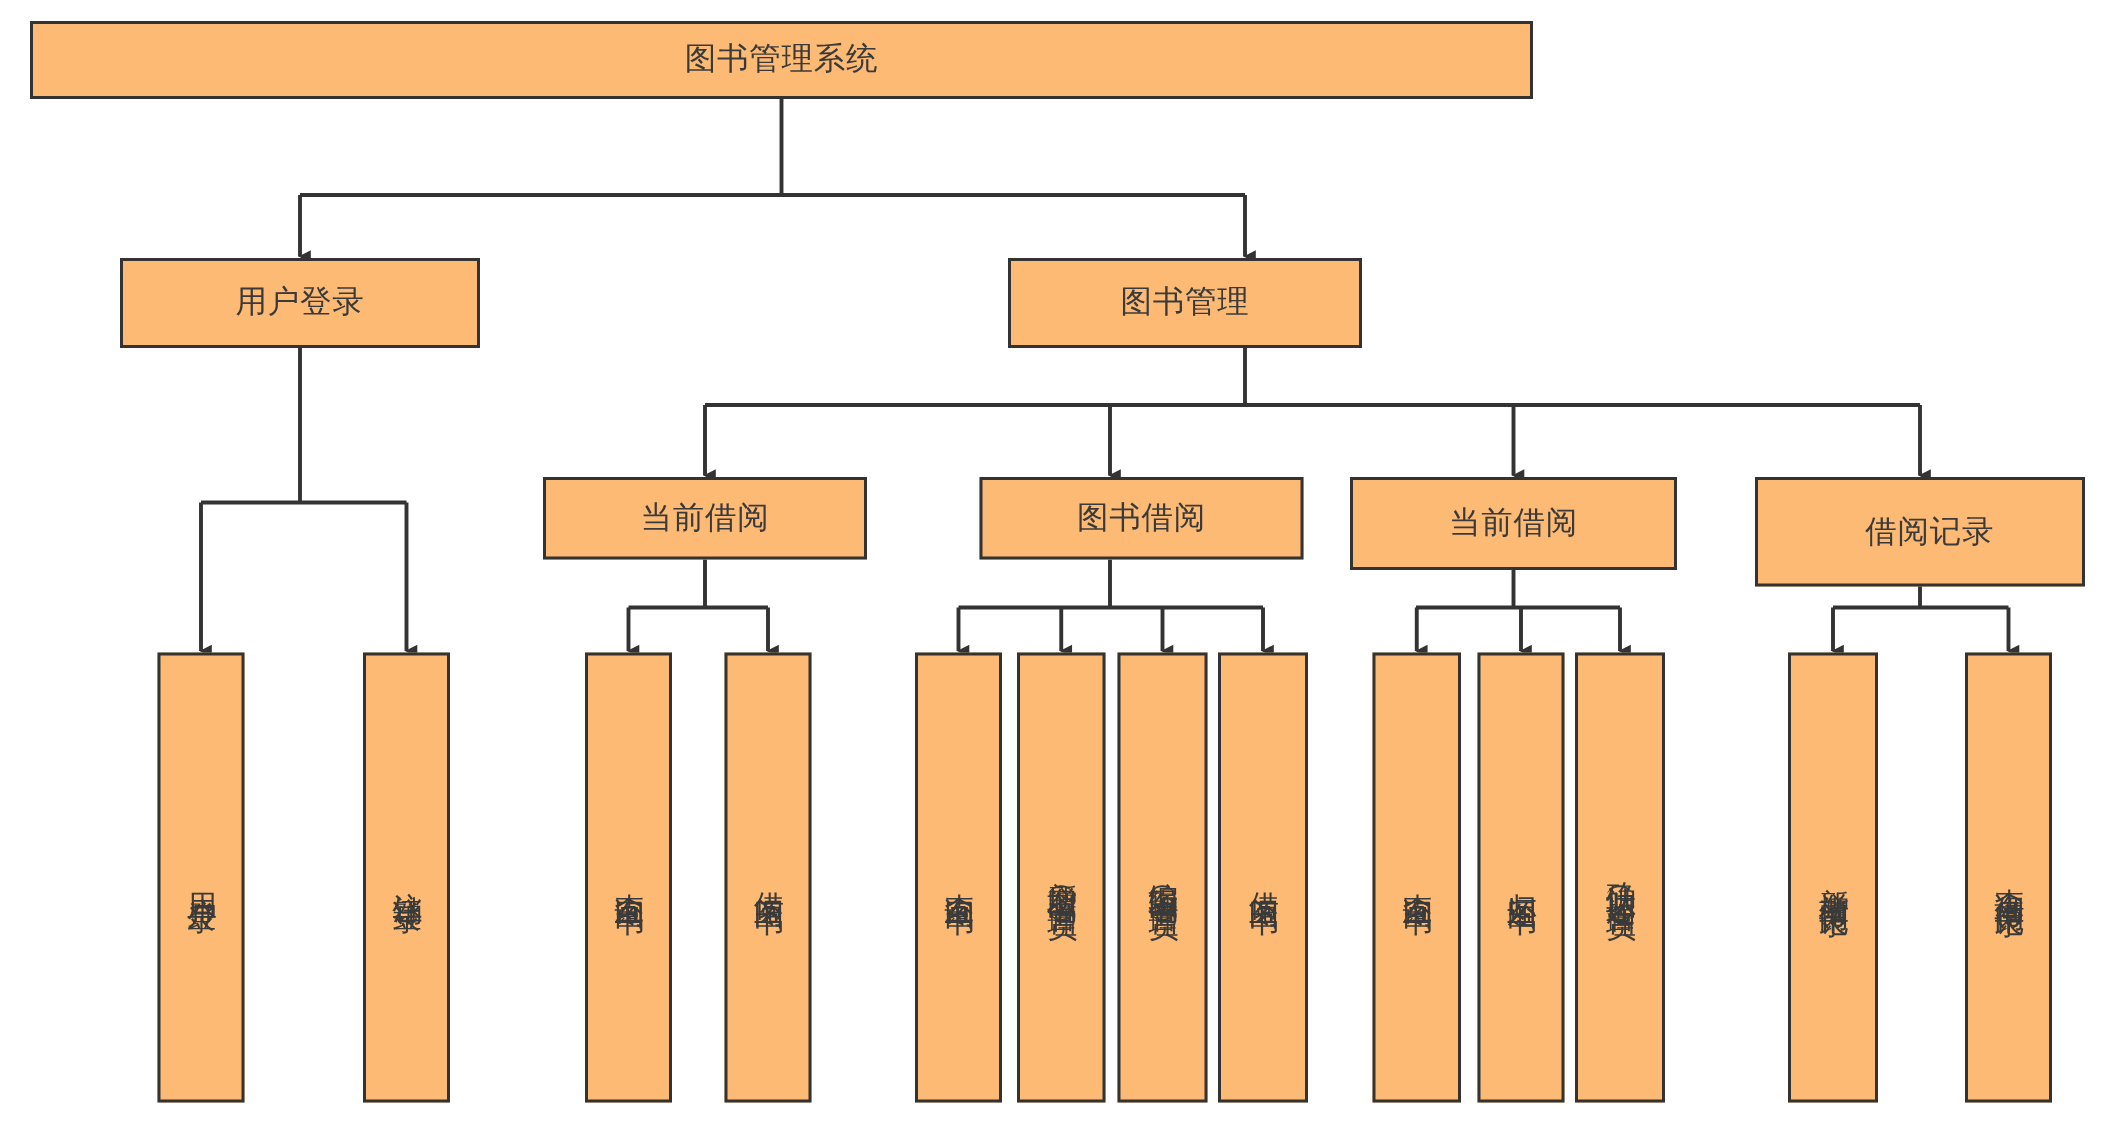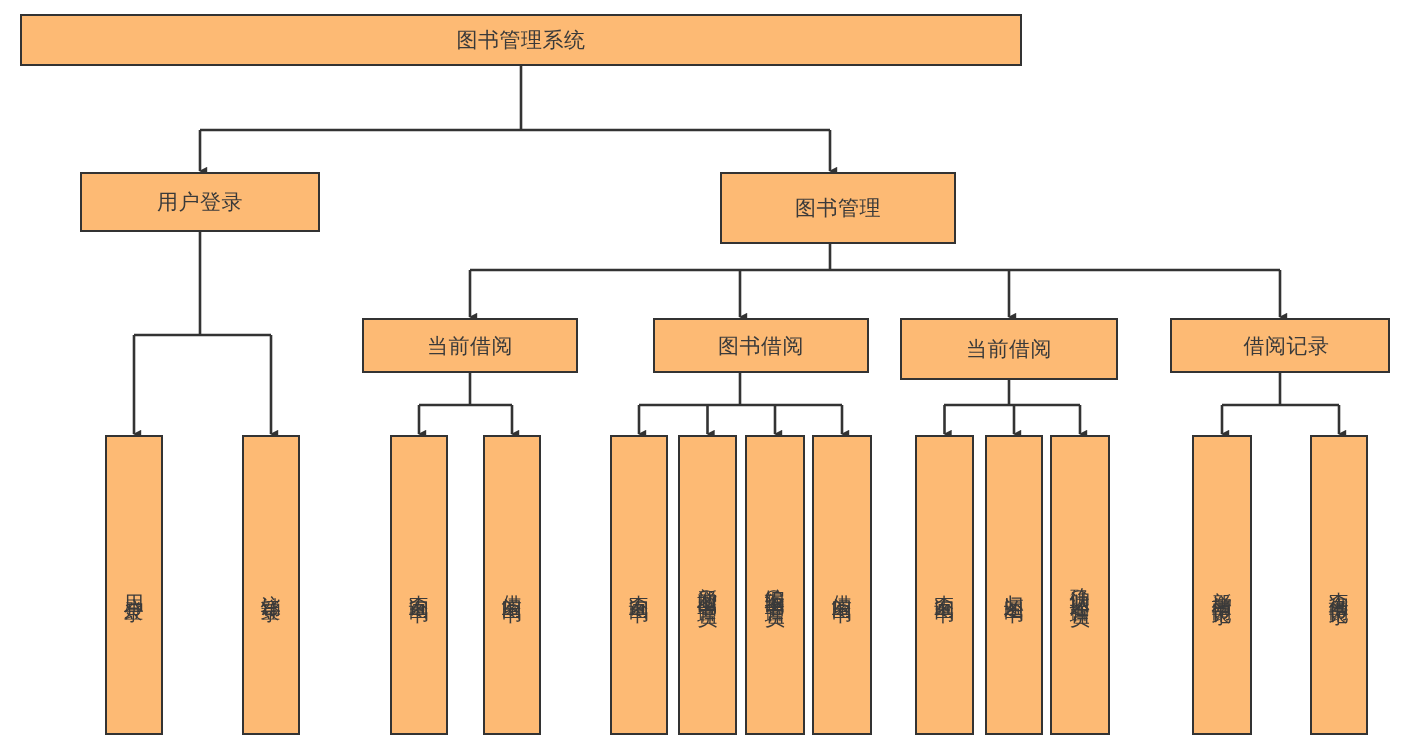--- a/index.html
+++ b/index.html
@@ -115,33 +115,33 @@
       </g>
   </svg>
 
   <div id="nodes-layer">
       <div class="node-box" style="left: 20px; top: 14px; width: 1002px; height: 52px;">
         <span class="node-label">图书管理系统</span>
       </div>
       <div class="node-box" style="left: 80px; top: 172px; width: 240px; height: 60px;">
         <span class="node-label">用户登录</span>
       </div>
-      <div class="node-box" style="left: 720px; top: 172px; width: 236px; height: 72px;">
+      <div class="node-box" style="left: 672px; top: 172px; width: 236px; height: 60px;">
         <span class="node-label">图书管理</span>
       </div>
       <div class="node-box" style="left: 362px; top: 318px; width: 216px; height: 55px;">
         <span class="node-label">当前借阅</span>
       </div>
       <div class="node-box" style="left: 632px; top: 318px; width: 216px; height: 55px; margin-left: 21px;">
         <span class="node-label">图书借阅</span>
       </div>
       <div class="node-box" style="left: 900px; top: 318px; width: 218px; height: 62px;">
         <span class="node-label">当前借阅</span>
       </div>
-      <div class="node-box" style="left: 1170px; top: 318px; width: 220px; height: 55px; padding-left: 13px;">
+      <div class="node-box" style="left: 1170px; top: 318px; width: 220px; height: 73px; padding-left: 13px;">
         <span class="node-label">借阅记录</span>
       </div>
       <div class="node-box vertical" style="left: 105px; top: 435px; width: 58px; height: 300px;">
         <span class="node-label">用户登录</span>
       </div>
       <div class="node-box vertical" style="left: 242px; top: 435px; width: 58px; height: 300px;">
         <span class="node-label">注销登录</span>
       </div>
       <div class="node-box vertical" style="left: 390px; top: 435px; width: 58px; height: 300px;">
         <span class="node-label">查询图书</span>

